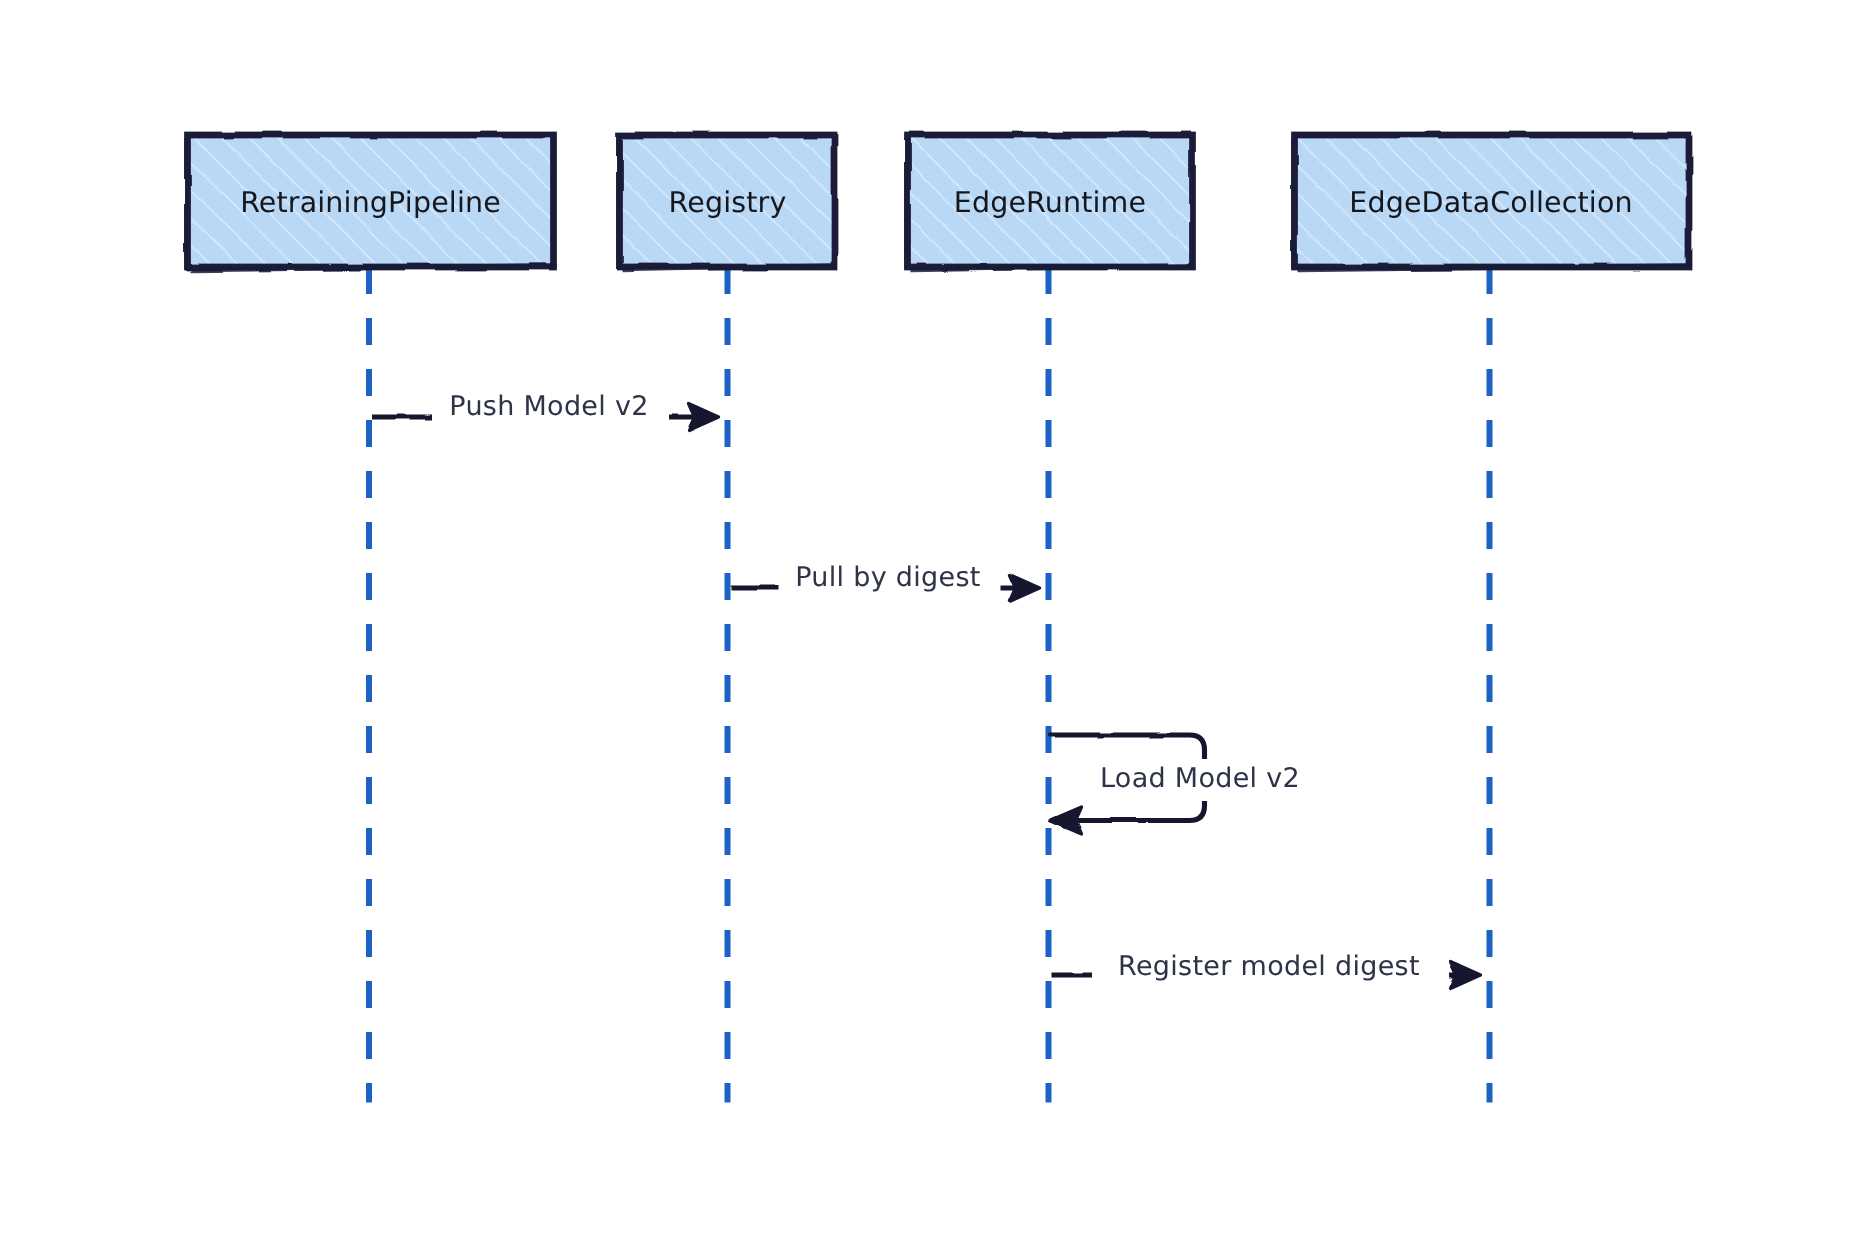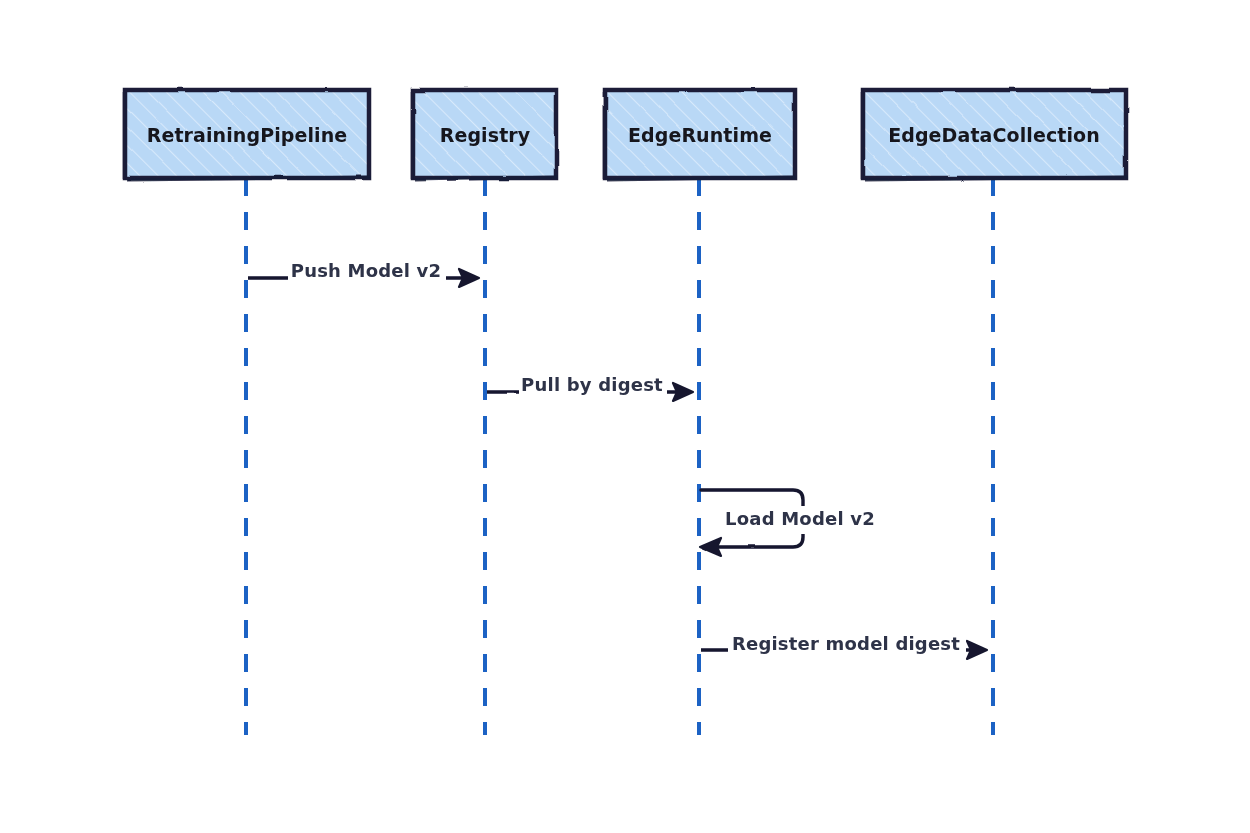--- a/index.html
+++ b/index.html
@@ -11,21 +11,20 @@
     width: 1250px;
     height: 833px;
     font-family: "DejaVu Sans", sans-serif;
     overflow: hidden;
   }
   #diagram-root {
     position: relative;
     width: 1189px;
     height: 833px;
     background: #ffffff;
-    font-weight: bold;
   }
   #diagram-svg {
     position: absolute;
     top: 0;
     left: 0;
   }
   .participant-label {
     font-family: "DejaVu Sans", sans-serif;
     font-size: 19px;
     fill: #16161d;

